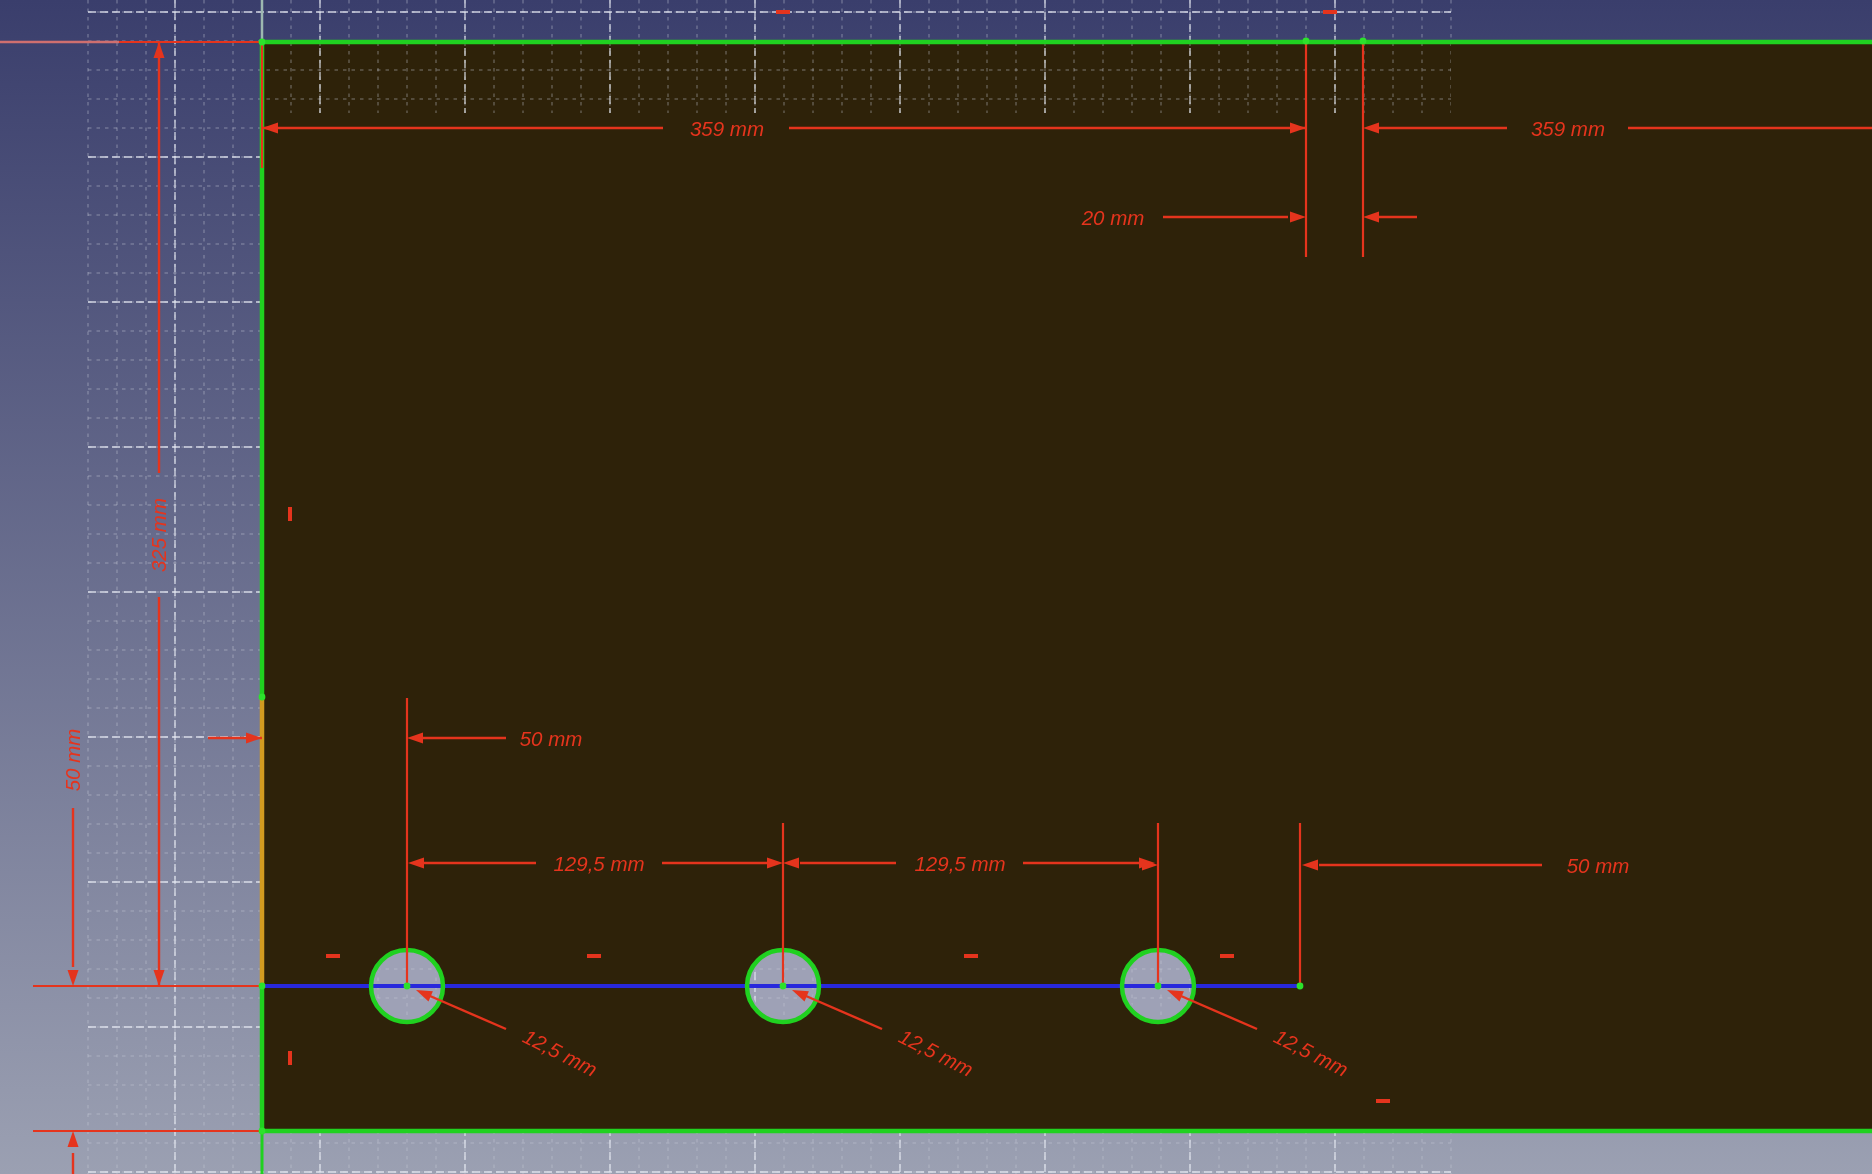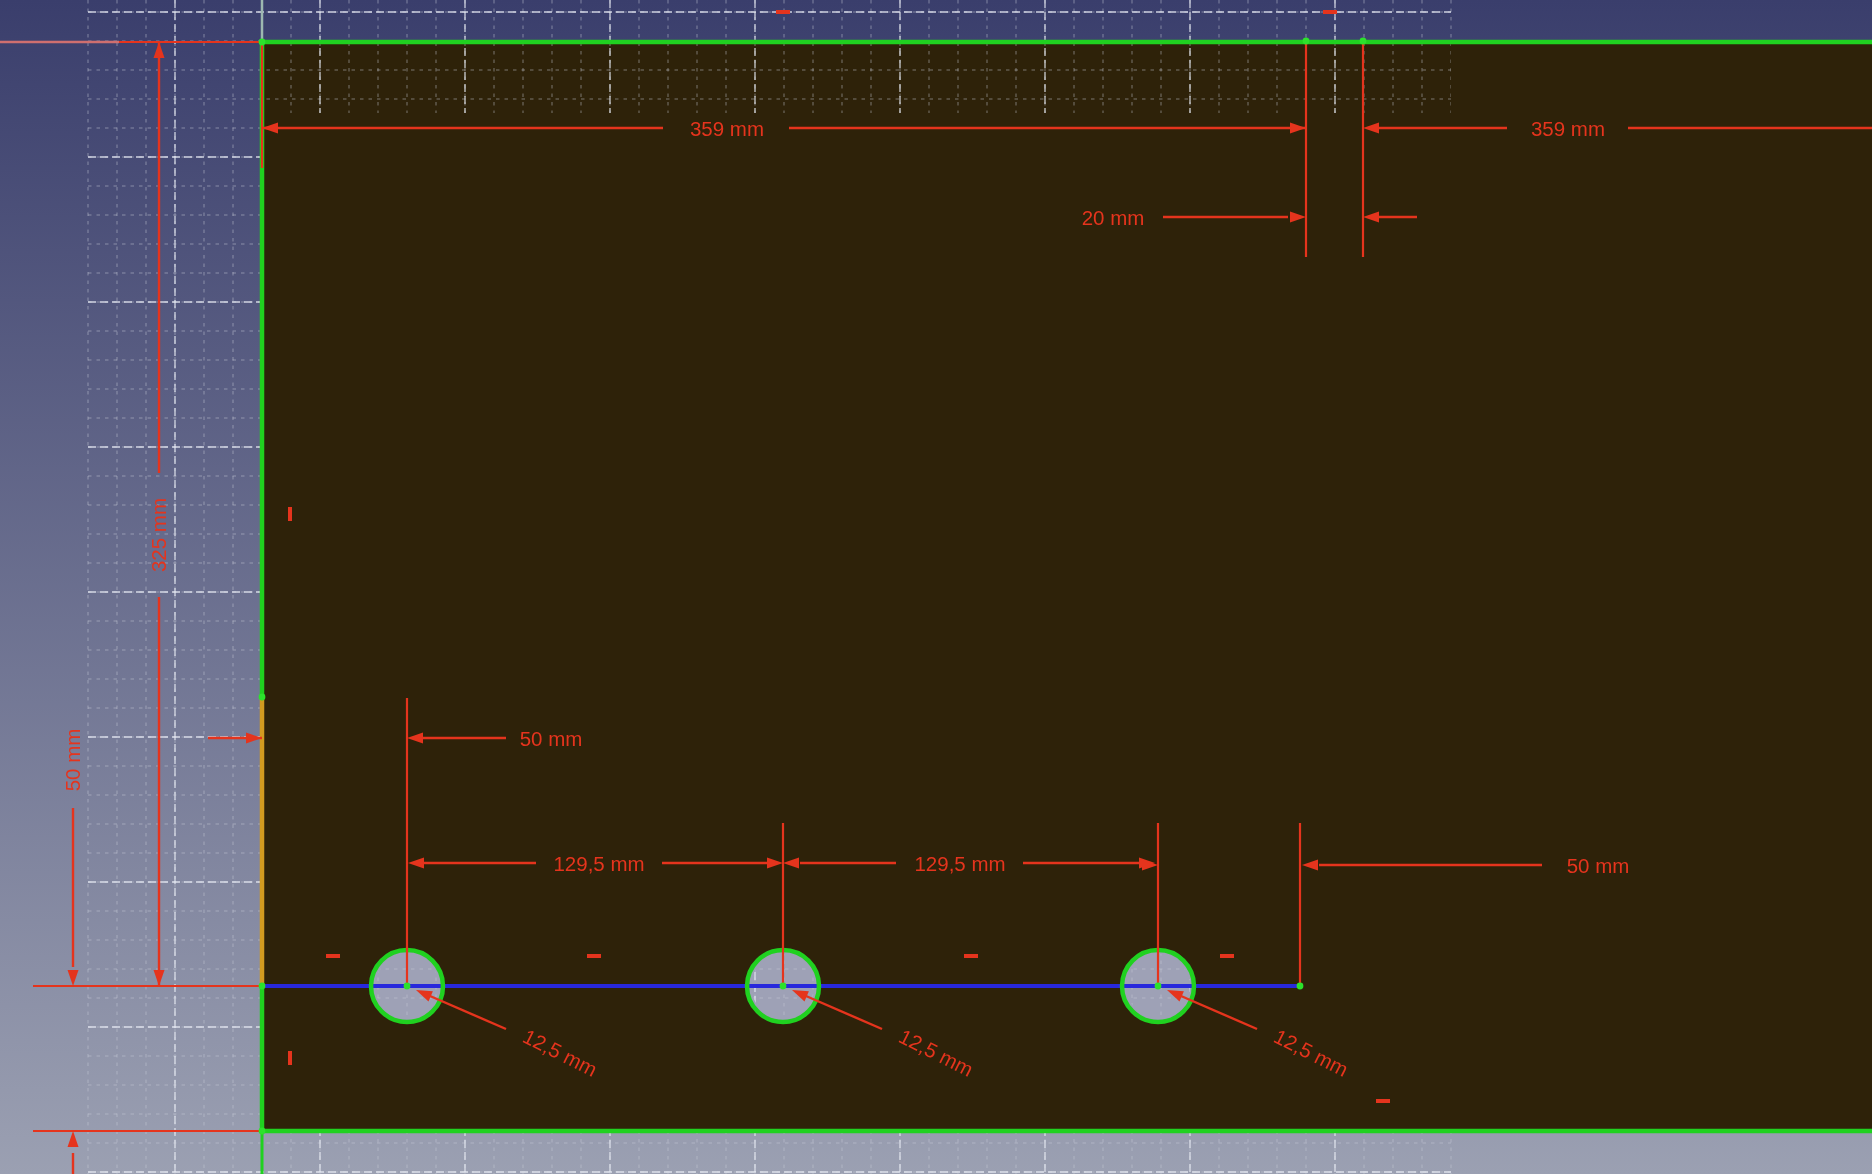--- a/index.html
+++ b/index.html
@@ -1,16 +1,16 @@
 <!DOCTYPE html>
 <html><head>
 <meta charset="utf-8">
 <style>
   html,body{margin:0;padding:0;background:#222;}
-  #stage{position:relative;width:1872px;height:1174px;overflow:hidden;font-family:"Liberation Sans",sans-serif;}
+  #stage{position:relative;width:1872px;height:1174px;overflow:hidden;font-family:"Liberation Sans",sans-serif;font-style:italic;}
   #stage svg{position:absolute;left:0;top:0;display:block;}
 </style>
 </head>
 <body>
 
 <div id="stage">
   <svg xmlns="http://www.w3.org/2000/svg" width="1872" height="1174" viewBox="0 0 1872 1174">
       <defs>
         <linearGradient id="bg" x1="0" y1="0" x2="0" y2="1">
           <stop offset="0%" stop-color="#3a3e6c"></stop>

